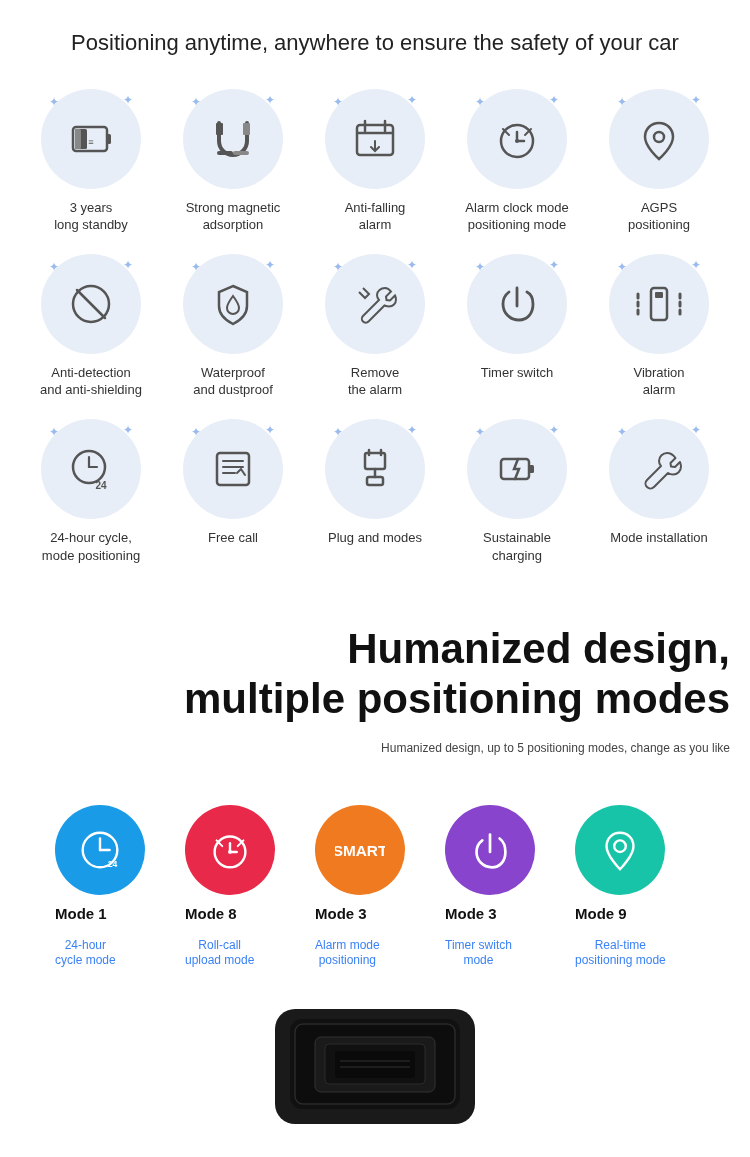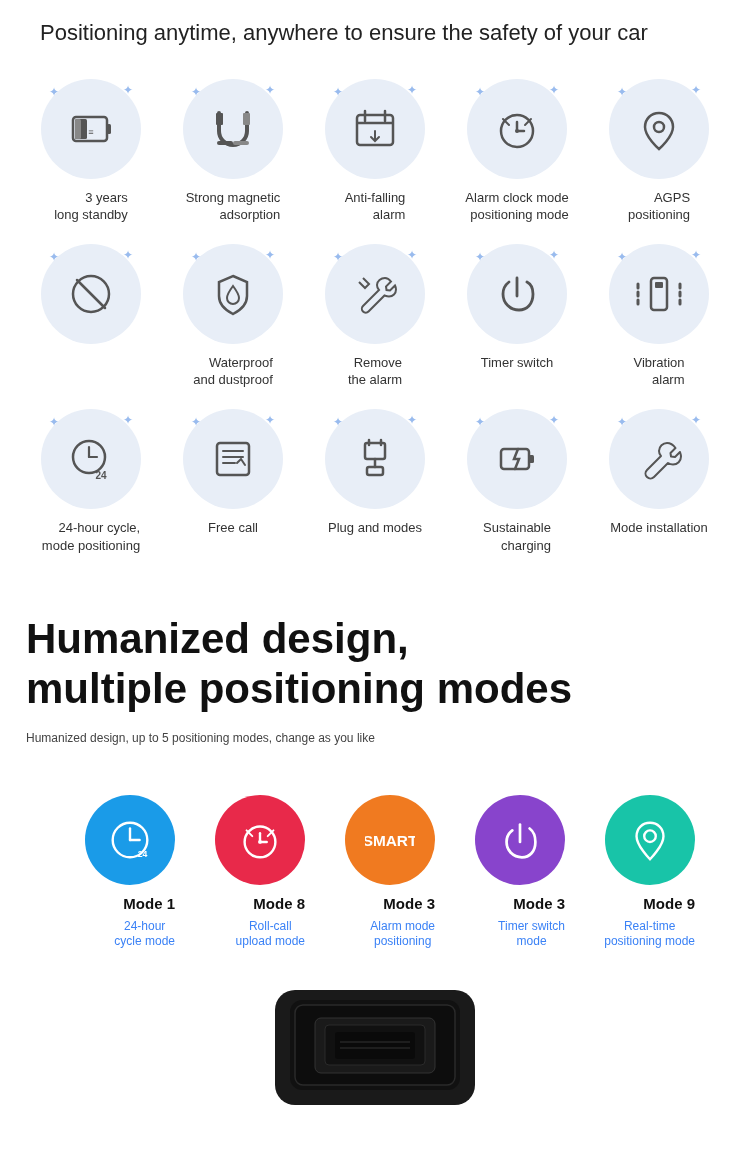--- a/index.html
+++ b/index.html
@@ -3,21 +3,22 @@
   <meta charset="utf-8">
   <style>
     * { box-sizing: border-box; margin: 0; padding: 0; }
     body {
       width: 750px;
       background: #fff;
       font-family: Arial, sans-serif;
       color: #222;
     }
     .header-section {
-      padding: 18px 40px 10px;
+      text-align: center;
+      padding: 28px 40px 10px;
     }
     .header-section h2 {
       font-size: 22px;
       font-weight: 400;
       color: #222;
       line-height: 1.4;
     }
     .features-grid {
       display: grid;
       grid-template-columns: repeat(5, 1fr);
@@ -51,25 +52,24 @@
       position: absolute;
       color: #88aadd;
       font-size: 10px;
     }
     .sparkle-tl { top: 6px; left: 8px; }
     .sparkle-tr { top: 4px; right: 8px; }
     .feature-label {
       font-size: 13px;
       color: #333;
       line-height: 1.35;
+    }
+    .humanized-section {
       text-align: right;
-    }
-    .humanized-section {
-      text-align: left;
-      padding: 30px 26px 20px;
+      padding: 30px 20px 20px;
       background: #fff;
     }
     .humanized-section h1 {
       font-size: 42px;
       font-weight: 900;
       color: #111;
       line-height: 1.2;
       margin-bottom: 16px;
     }
     .humanized-section p {
@@ -79,21 +79,21 @@
     }
     .modes-row {
       display: flex;
       justify-content: center;
       gap: 10px;
       padding: 0 20px;
     }
     .mode-item {
       display: flex;
       flex-direction: column;
-      align-items: flex-end;
+      align-items: flex-start;
       width: 120px;
     }
     .mode-circle {
       width: 90px;
       height: 90px;
       border-radius: 50%;
       display: flex;
       align-items: center;
       justify-content: center;
       margin-bottom: 10px;
@@ -104,21 +104,21 @@
     }
     .mode-circle.blue { background: #1a9be8; }
     .mode-circle.red { background: #e8294a; }
     .mode-circle.orange { background: #f07a20; }
     .mode-circle.purple { background: #8844cc; }
     .mode-circle.teal { background: #18c4a8; }
     .mode-label-title {
       font-size: 15px;
       font-weight: 700;
       color: #111;
-      margin-bottom: 7px;
+      margin-bottom: 16px;
     }
     .mode-label-sub {
       font-size: 12px;
       color: #3b82f6;
       line-height: 1.3;
       text-align: center;
     }
     .device-img-section {
       display: flex;
       justify-content: center;
@@ -214,20 +214,21 @@
 
   <div class="feature-item">
     <div class="feature-icon-circle">
       <span class="sparkle sparkle-tl plus">✦</span>
       <span class="sparkle sparkle-tr plus">✦</span>
       <svg viewBox="0 0 52 52" fill="none">
         <circle cx="26" cy="26" r="18" stroke="#555" stroke-width="2.5" fill="none"></circle>
         <line x1="12" y1="12" x2="40" y2="40" stroke="#555" stroke-width="2.5" stroke-linecap="round"></line>
       </svg>
     </div>
+    <div class="feature-label">Anti-detection<br>and anti-shielding</div>
   </div>
 
   <div class="feature-item">
     <div class="feature-icon-circle">
       <span class="sparkle sparkle-tl plus">✦</span>
       <span class="sparkle sparkle-tr plus">✦</span>
       <svg viewBox="0 0 52 52" fill="none">
         <path d="M26 8 L40 14 L40 28 C40 36 34 42 26 46 C18 42 12 36 12 28 L12 14 Z" stroke="#555" stroke-width="2.5" fill="none"></path>
         <path d="M26 18 C26 18 20 26 20 30 C20 33.3 22.7 36 26 36 C29.3 36 32 33.3 32 30 C32 26 26 18 26 18 Z" stroke="#555" stroke-width="2" fill="none"></path>
       </svg>

